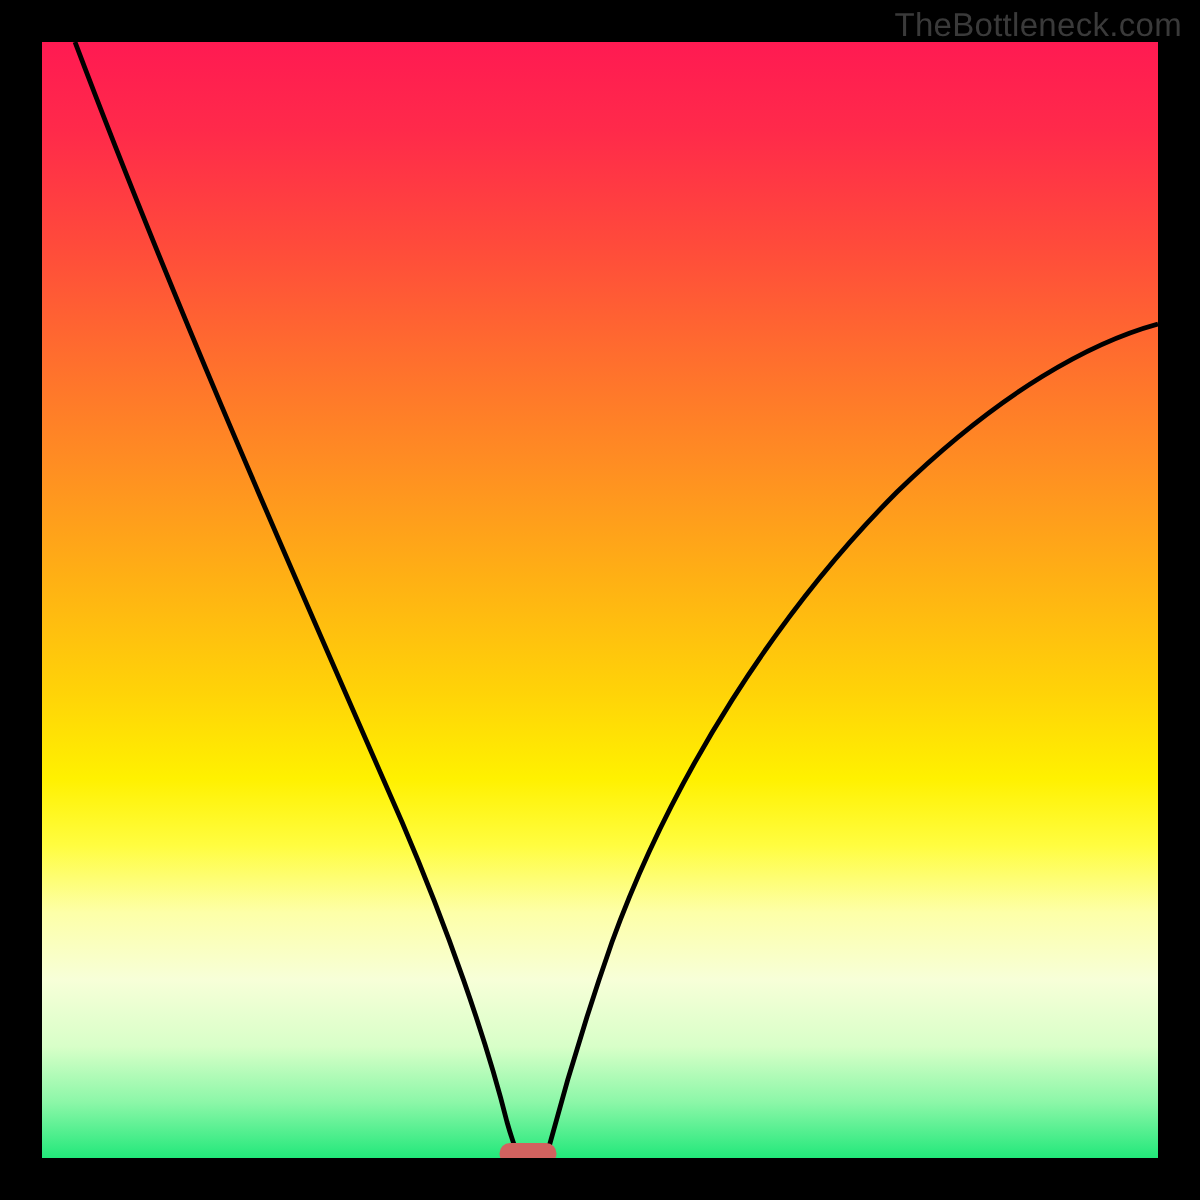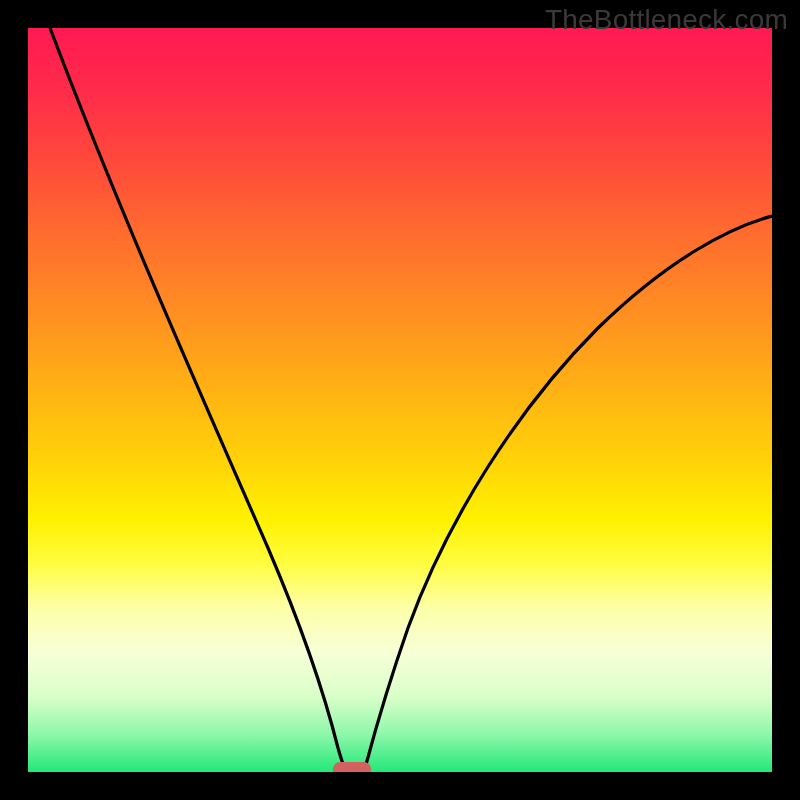--- a/index.html
+++ b/index.html
@@ -45,21 +45,21 @@
       #d8ffc8 90%,
       #8cf7a8 95%,
       #22e87a 100%
     );
   }
   .watermark {
     position: absolute;
     top: 4px;
     right: 12px;
     color: #3a3a3a;
-    font-size: 28px;
+    font-size: 22px;
     font-weight: 500;
     letter-spacing: 0.2px;
     user-select: none;
   }
   svg.curves {
     position: absolute;
     inset: 0;
   }
   .indicator {
     position: absolute;

